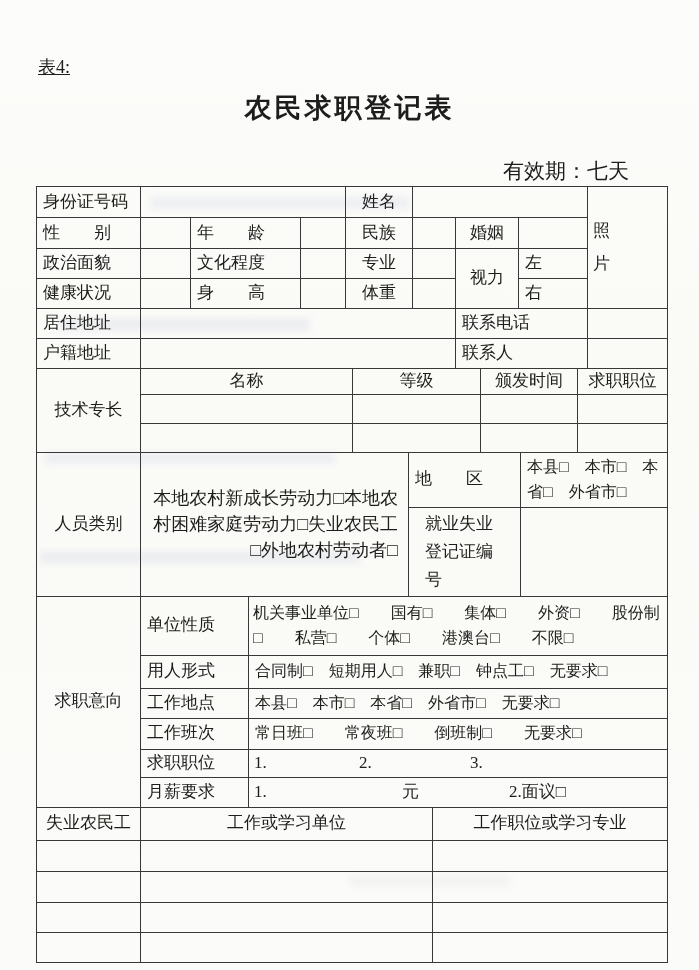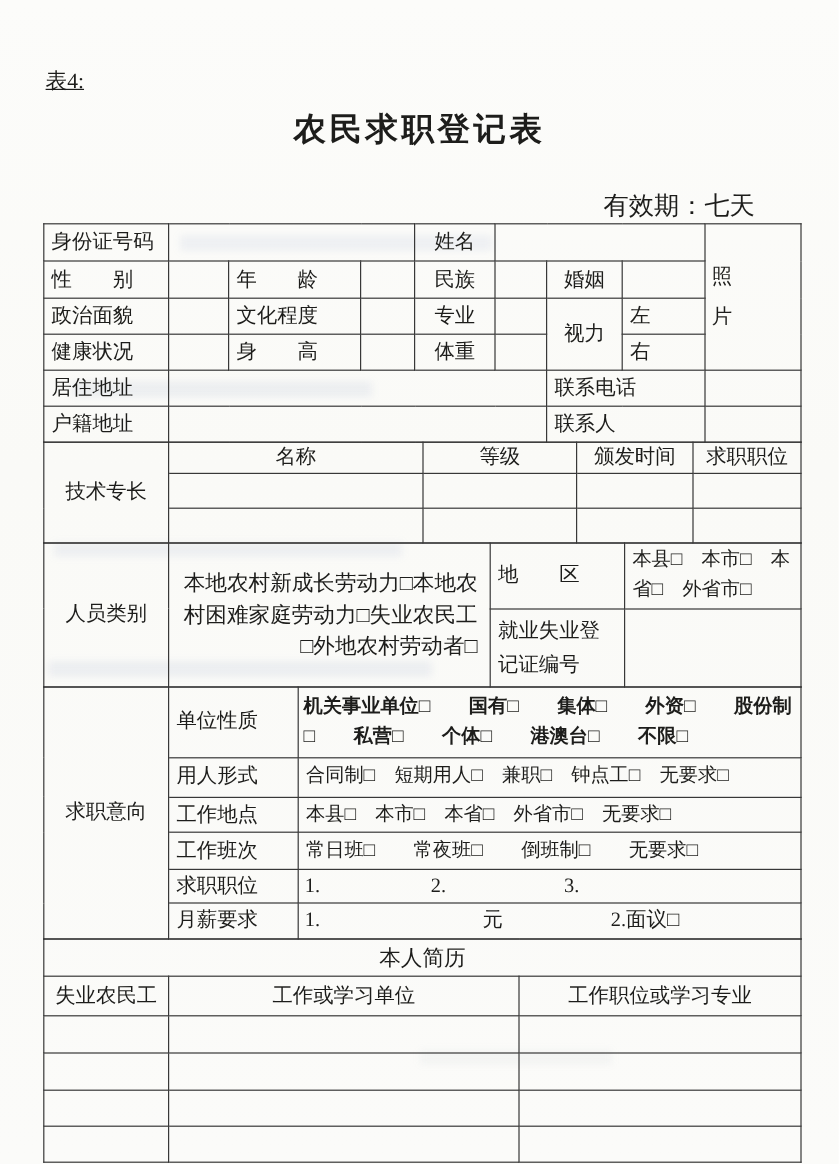--- a/index.html
+++ b/index.html
@@ -29,21 +29,21 @@
   td{border:1px solid #383838;font-size:17px;padding:0 5px;vertical-align:middle;
      overflow:hidden;line-height:1.35;}
   .lbl{text-align:left;padding-left:6px;white-space:nowrap;}
   .ctr{text-align:center;padding:0 2px;}
   .v{}
   .photo-cell{text-align:left;}
   .photo-cell span{display:inline-block;width:1.15em;word-break:break-all;
                    line-height:1.9;vertical-align:middle;}
   .desc{font-size:18px;padding:2px 10px 2px 8px;white-space:normal;line-height:1.45;text-align:right;}
   .opt16{font-size:16px;white-space:normal;line-height:1.55;padding:2px 6px;margin-top:37px;}
-  .cert{white-space:normal;line-height:1.65;padding:2px 6px;font-size:17px;}
+  .cert{white-space:normal;line-height:1.65;padding:2px 16px;font-size:17px;}
   .itm{display:inline-block;}
   .resume-title{text-align:center;font-size:18px;}
   .rh{text-align:center;}
 </style>
 </head>
 <body>
 
 <div class="page">
 
   <div class="artifact a1"></div>
@@ -177,21 +177,21 @@
     <table>
       <colgroup>
         <col style="width:104px">
           <col style="width:108px">
           <col style="width:419px">
       </colgroup>
       <tbody>
           <tr style="height:59px">
         <td class="ctr" rowspan="6">求职意向</td>
         <td class="lbl">单位性质</td>
-        <td class="opt16" style="padding:2px 4px;font-weight:bold;">机关事业单位□　　国有□　　集体□　　外资□　　股份制□　　私营□　　个体□　　港澳台□　　不限□</td>
+        <td class="opt16" style="padding:2px 4px;">机关事业单位□　　国有□　　集体□　　外资□　　股份制□　　私营□　　个体□　　港澳台□　　不限□</td>
       </tr>
       <tr style="height:33px">
         <td class="lbl">用人形式</td>
         <td class="opt16">合同制□　短期用人□　兼职□　钟点工□　无要求□</td>
       </tr>
       <tr style="height:29px">
         <td class="lbl">工作地点</td>
         <td class="opt16">本县□　本市□　本省□　外省市□　无要求□</td>
       </tr>
       <tr style="height:31px">
@@ -213,23 +213,20 @@
     </tbody>
       </table>
 
     <table>
       <colgroup>
         <col style="width:104px">
           <col style="width:292px">
           <col style="width:235px">
       </colgroup>
       <tbody>
-          <tr style="height:31px">
-        <td class="resume-title" colspan="3">本人简历</td>
-      </tr>
       <tr style="height:33px">
         <td class="rh">失业农民工</td>
         <td class="rh">工作或学习单位</td>
         <td class="rh">工作职位或学习专业</td>
       </tr>
       <tr style="height:31px">
         <td class="v"></td>
         <td class="v"></td>
         <td class="v"></td>
       </tr>

